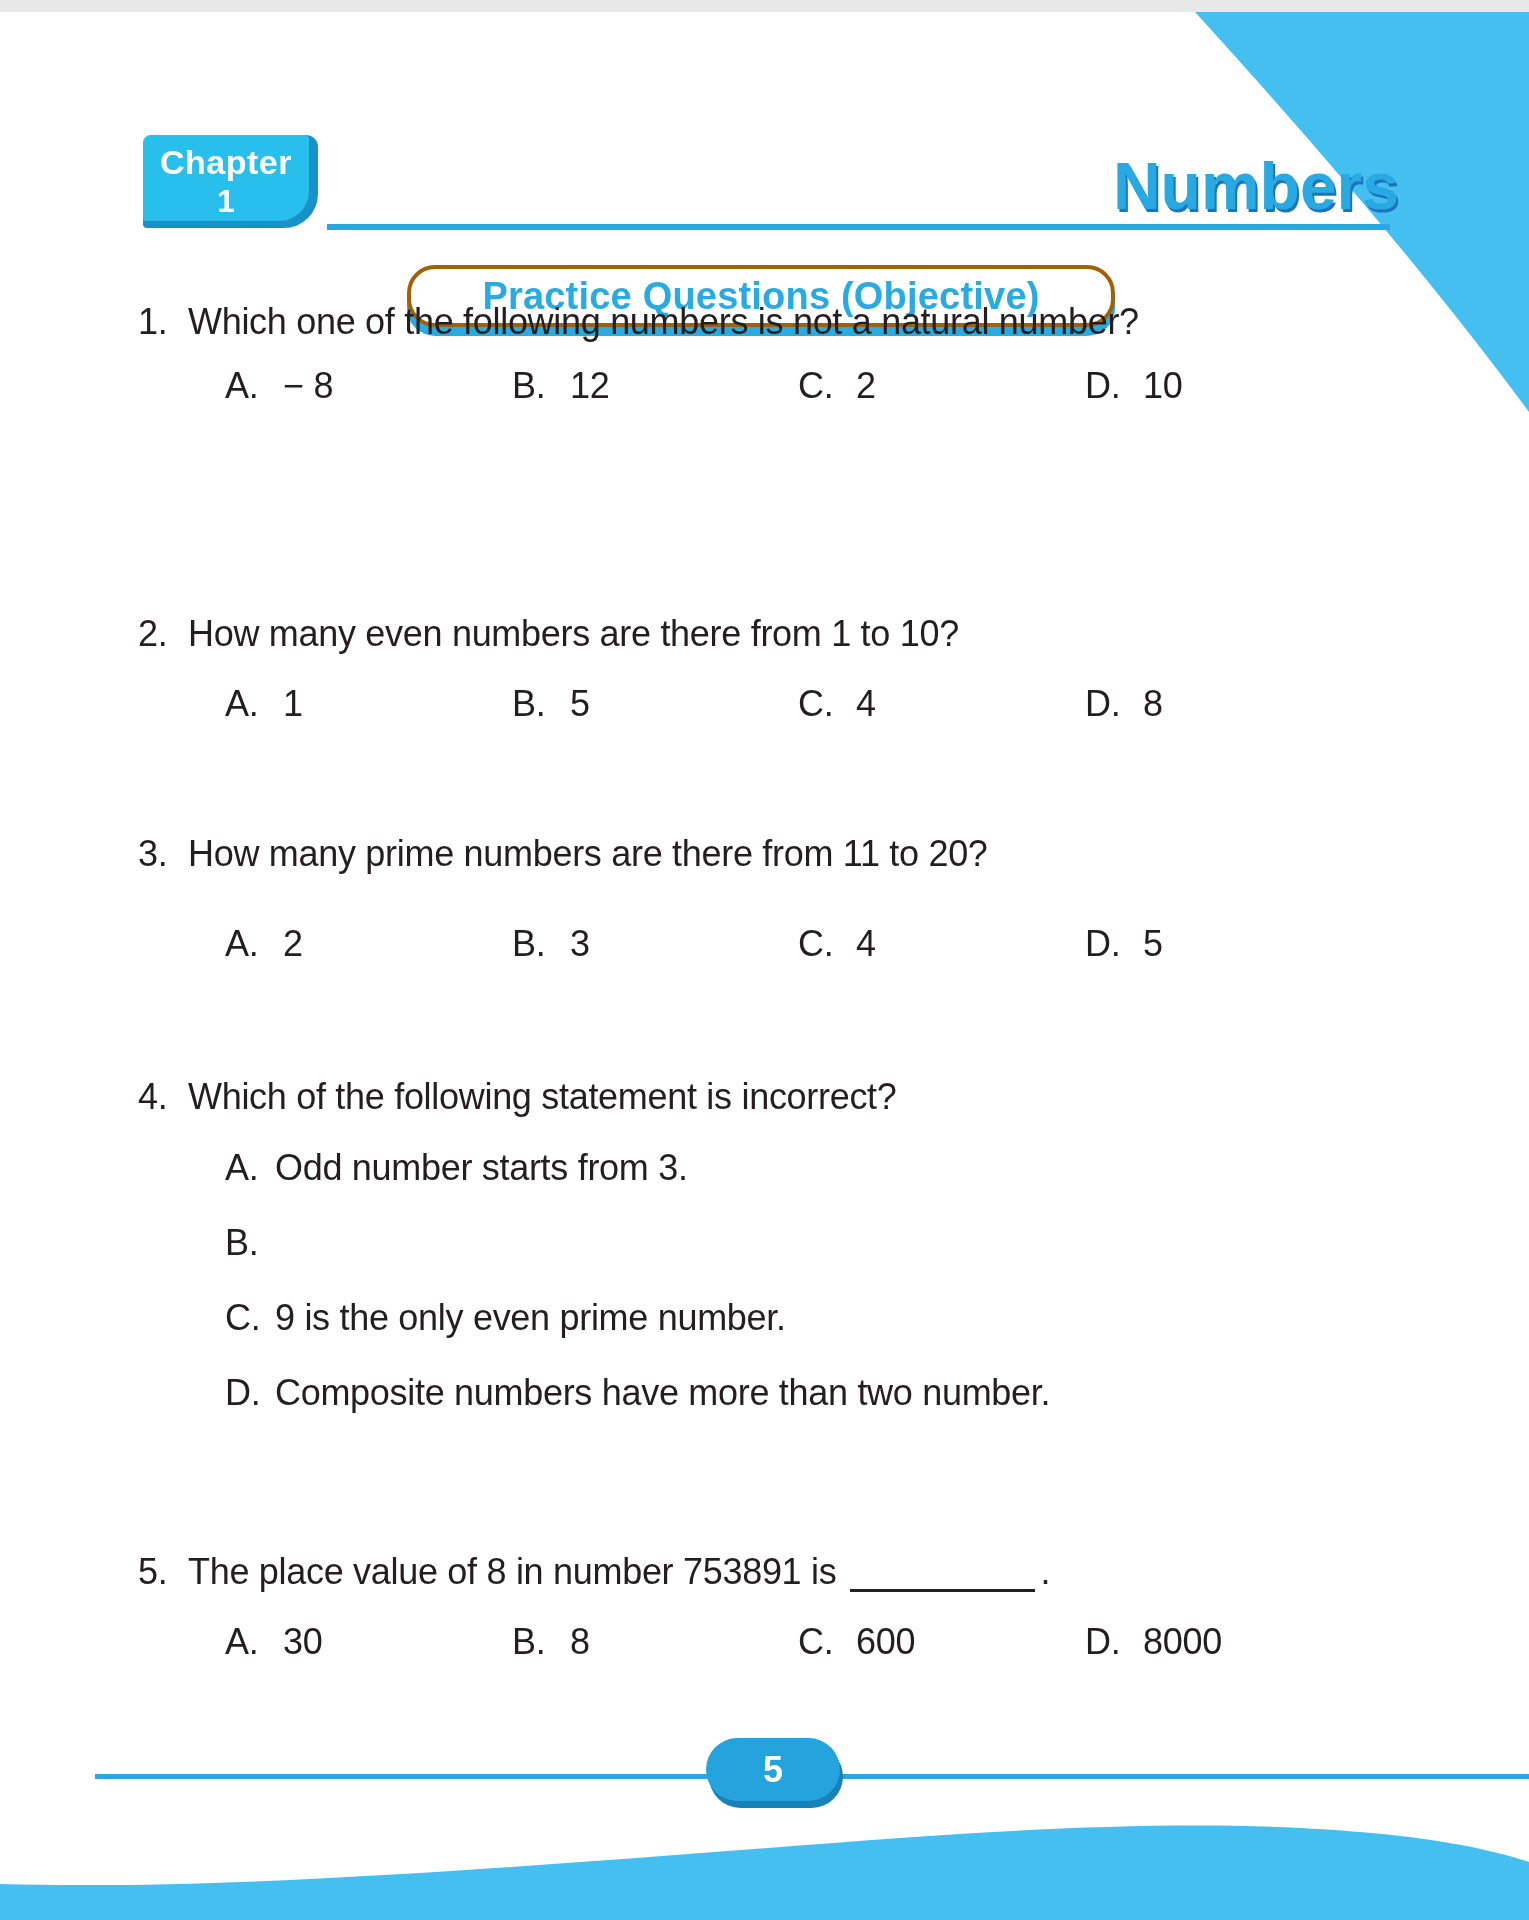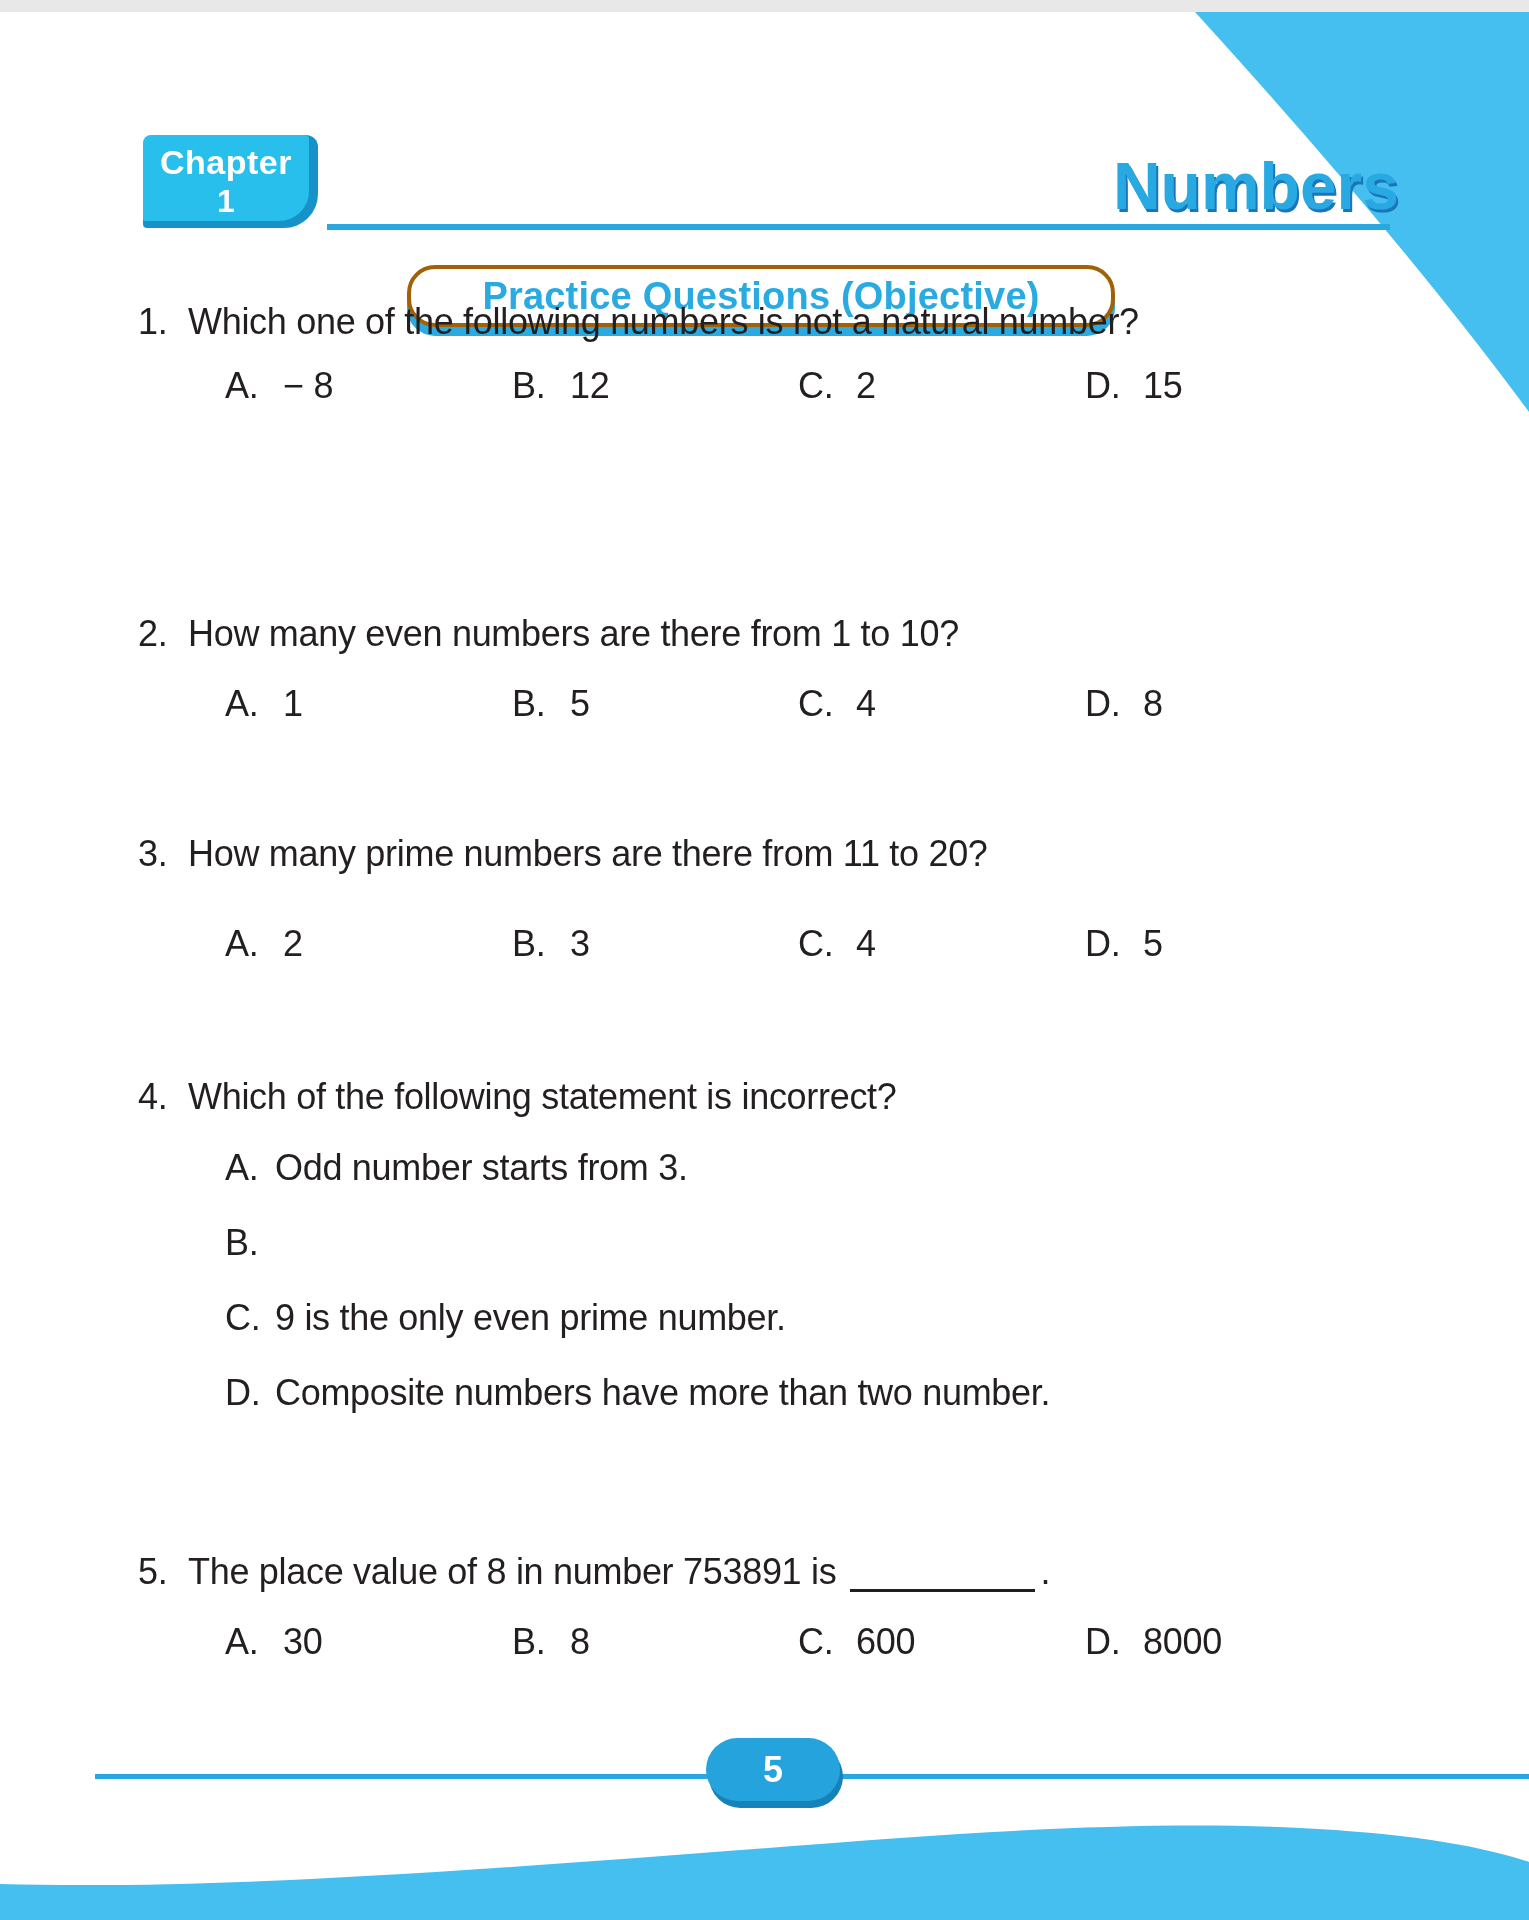--- a/index.html
+++ b/index.html
@@ -90,21 +90,21 @@
     <span class="opt pos-b">
       <span class="opt-label">B.</span>
       <span class="opt-value">12</span>
     </span>
     <span class="opt pos-c">
       <span class="opt-label">C.</span>
       <span class="opt-value">2</span>
     </span>
     <span class="opt pos-d">
       <span class="opt-label">D.</span>
-      <span class="opt-value">15</span>
+      <span class="opt-value">10</span>
     </span>
   </div>
 
   <div class="q-text" style="top:600px;">
     <span class="q-num">2.</span>
     <span class="q-body">How many even numbers are there from 1 to 10?</span>
   </div>
   <div class="opt-row" style="top:670px;">
     <span class="opt pos-a">
       <span class="opt-label">A.</span>

